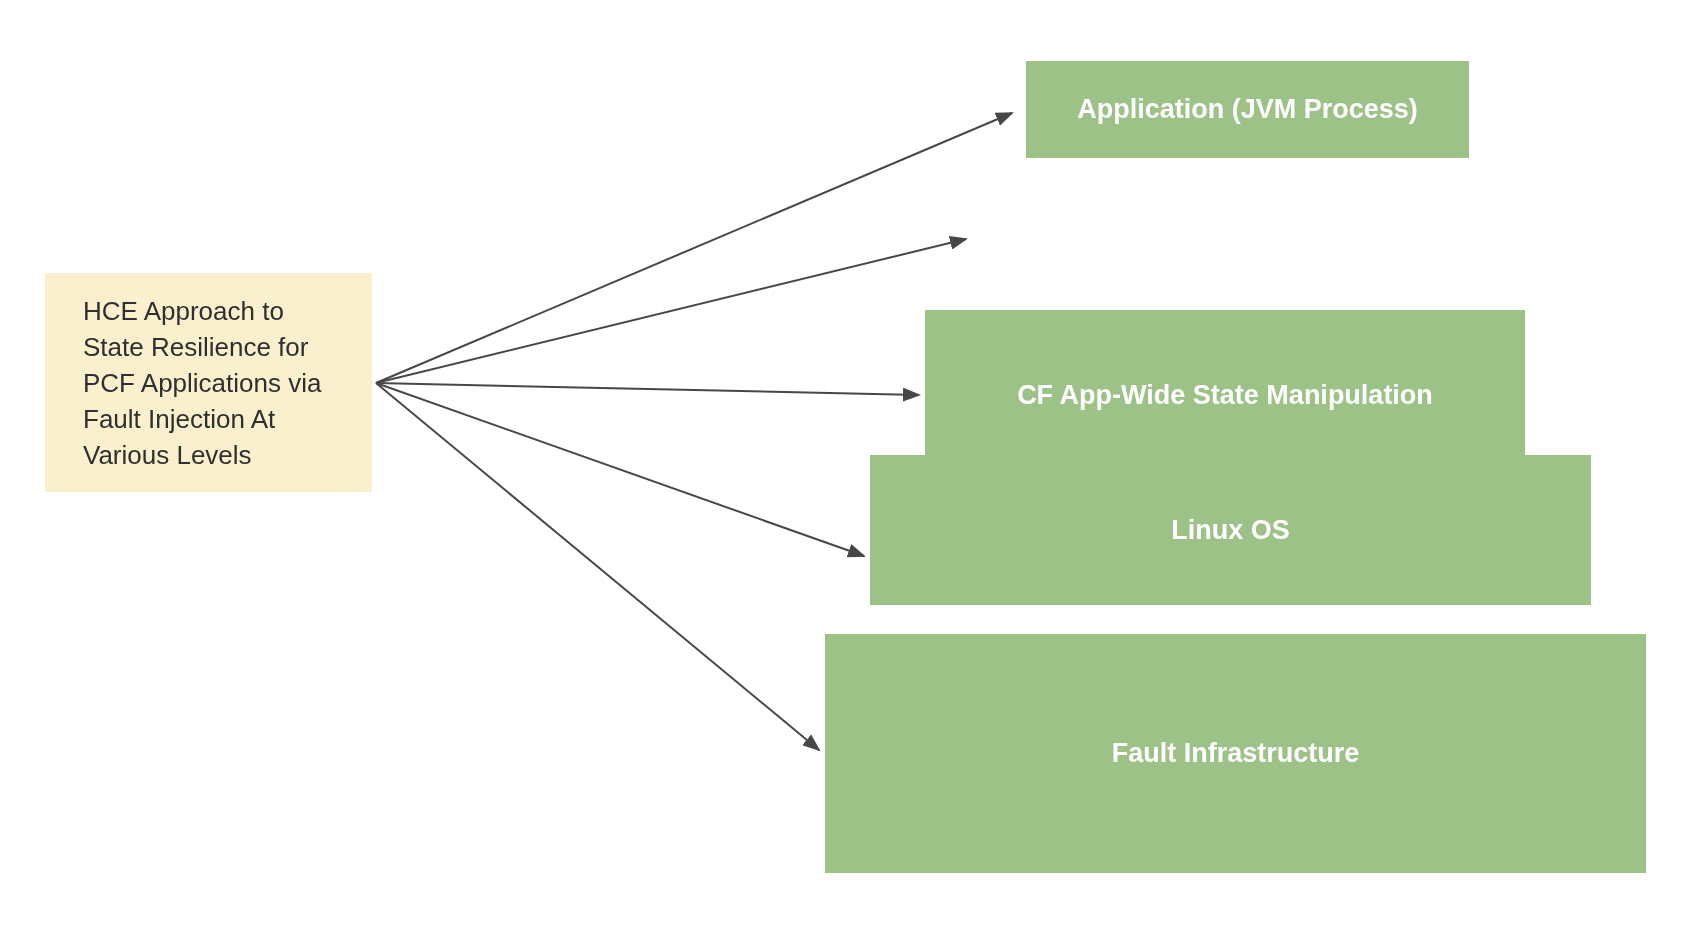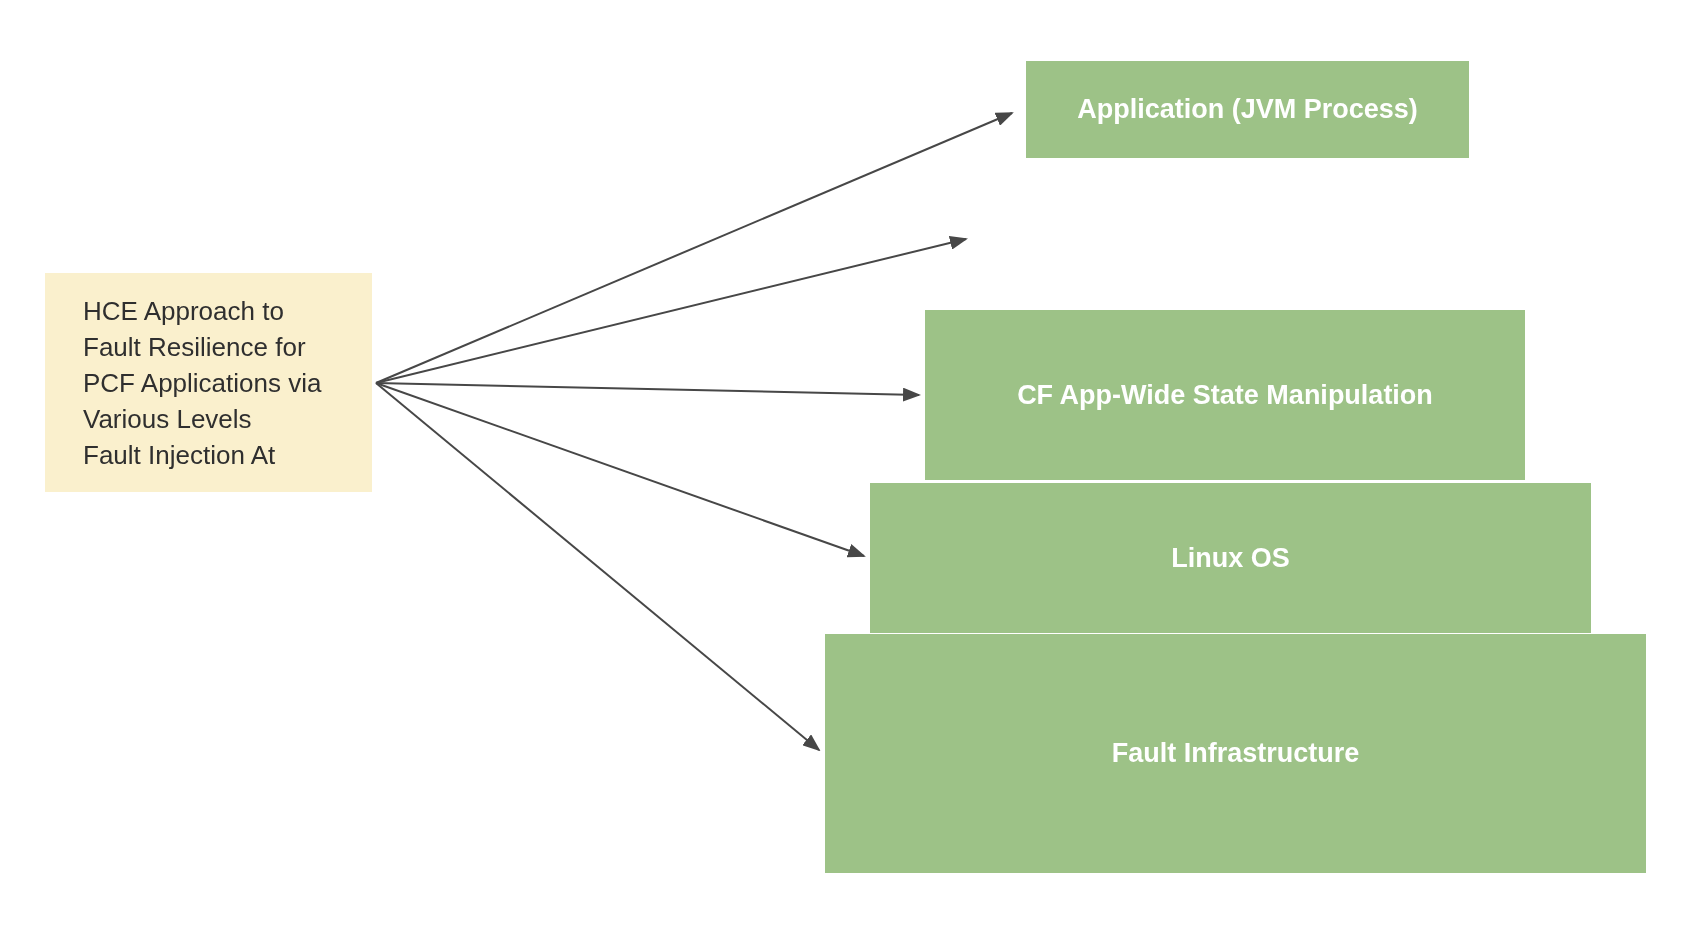--- a/index.html
+++ b/index.html
@@ -55,21 +55,21 @@
     background: var(--level-bg, #9dc287);
     color: var(--level-text, #ffffff);
     font-weight: bold;
     font-size: 27px;
     text-align: center;
     white-space: nowrap;
   }
   .l1 { left: 1018px; top: 61px;  width: 443px; height: 97px; margin-left: 8px; }
   .l2 { left: 973px;  top: 166px; width: 527px; height: 140px; }
   .l3 { left: 925px;  top: 310px; width: 600px; height: 170px; }
-  .l4 { left: 870px;  top: 483px; width: 721px; height: 150px; }
+  .l4 { left: 870px;  top: 455px; width: 721px; height: 150px; }
   .l5 { left: 825px;  top: 634px; width: 821px; height: 239px; }
 </style>
 </head>
 <body>
 
 <div class="canvas">
 
   <svg class="arrows" width="1695" height="926" viewBox="0 0 1695 926" aria-hidden="true">
     <defs>
       <marker id="ah" markerWidth="9" markerHeight="7" refX="8" refY="3.5" orient="auto" markerUnits="strokeWidth">
@@ -78,24 +78,24 @@
     </defs>
     <line class="arrow-line" x1="376" y1="383" x2="1012" y2="113" marker-end="url(#ah)"></line>
     <line class="arrow-line" x1="376" y1="383" x2="966" y2="239" marker-end="url(#ah)"></line>
     <line class="arrow-line" x1="376" y1="383" x2="919" y2="395" marker-end="url(#ah)"></line>
     <line class="arrow-line" x1="376" y1="383" x2="864" y2="556" marker-end="url(#ah)"></line>
     <line class="arrow-line" x1="376" y1="383" x2="819" y2="750" marker-end="url(#ah)"></line>
   </svg>
 
   <div class="note">
     <div class="note-line">HCE Approach to</div>
-    <div class="note-line">Fault Resilience for</div>
+    <div class="note-line">State Resilience for</div>
     <div class="note-line">PCF Applications via</div>
+    <div class="note-line">Fault Injection At</div>
     <div class="note-line">Various Levels</div>
-    <div class="note-line">Fault Injection At</div>
   </div>
 
   <div class="level l1">
     <span class="level-label">Application (JVM Process)</span>
   </div>
   <div class="level l3">
     <span class="level-label">CF App-Wide State Manipulation</span>
   </div>
   <div class="level l4">
     <span class="level-label">Linux OS</span>

